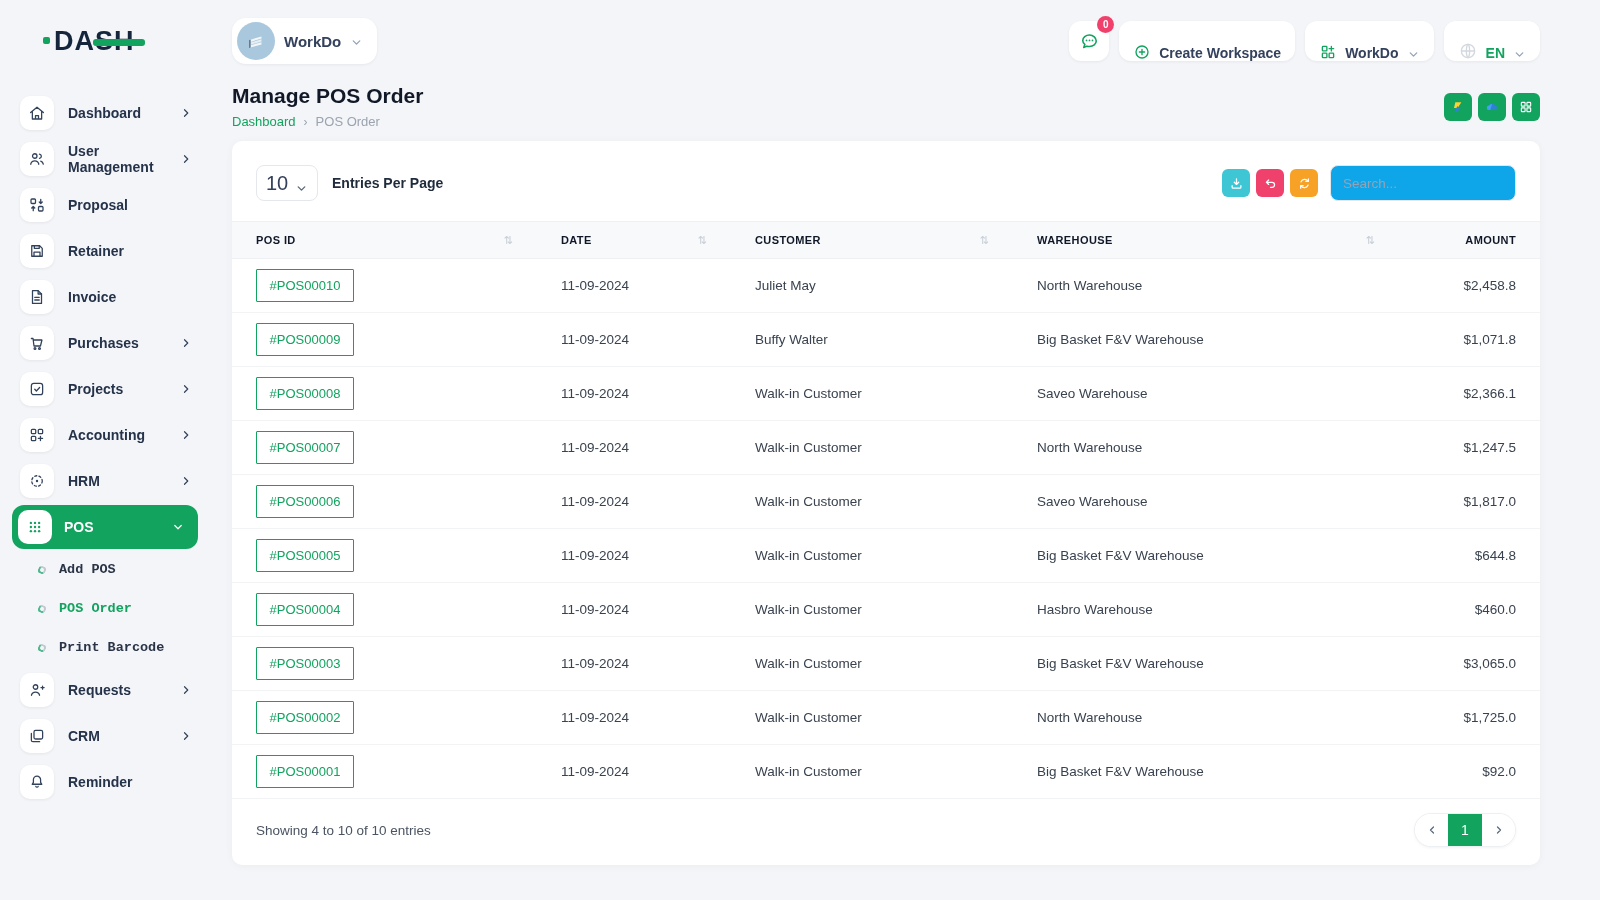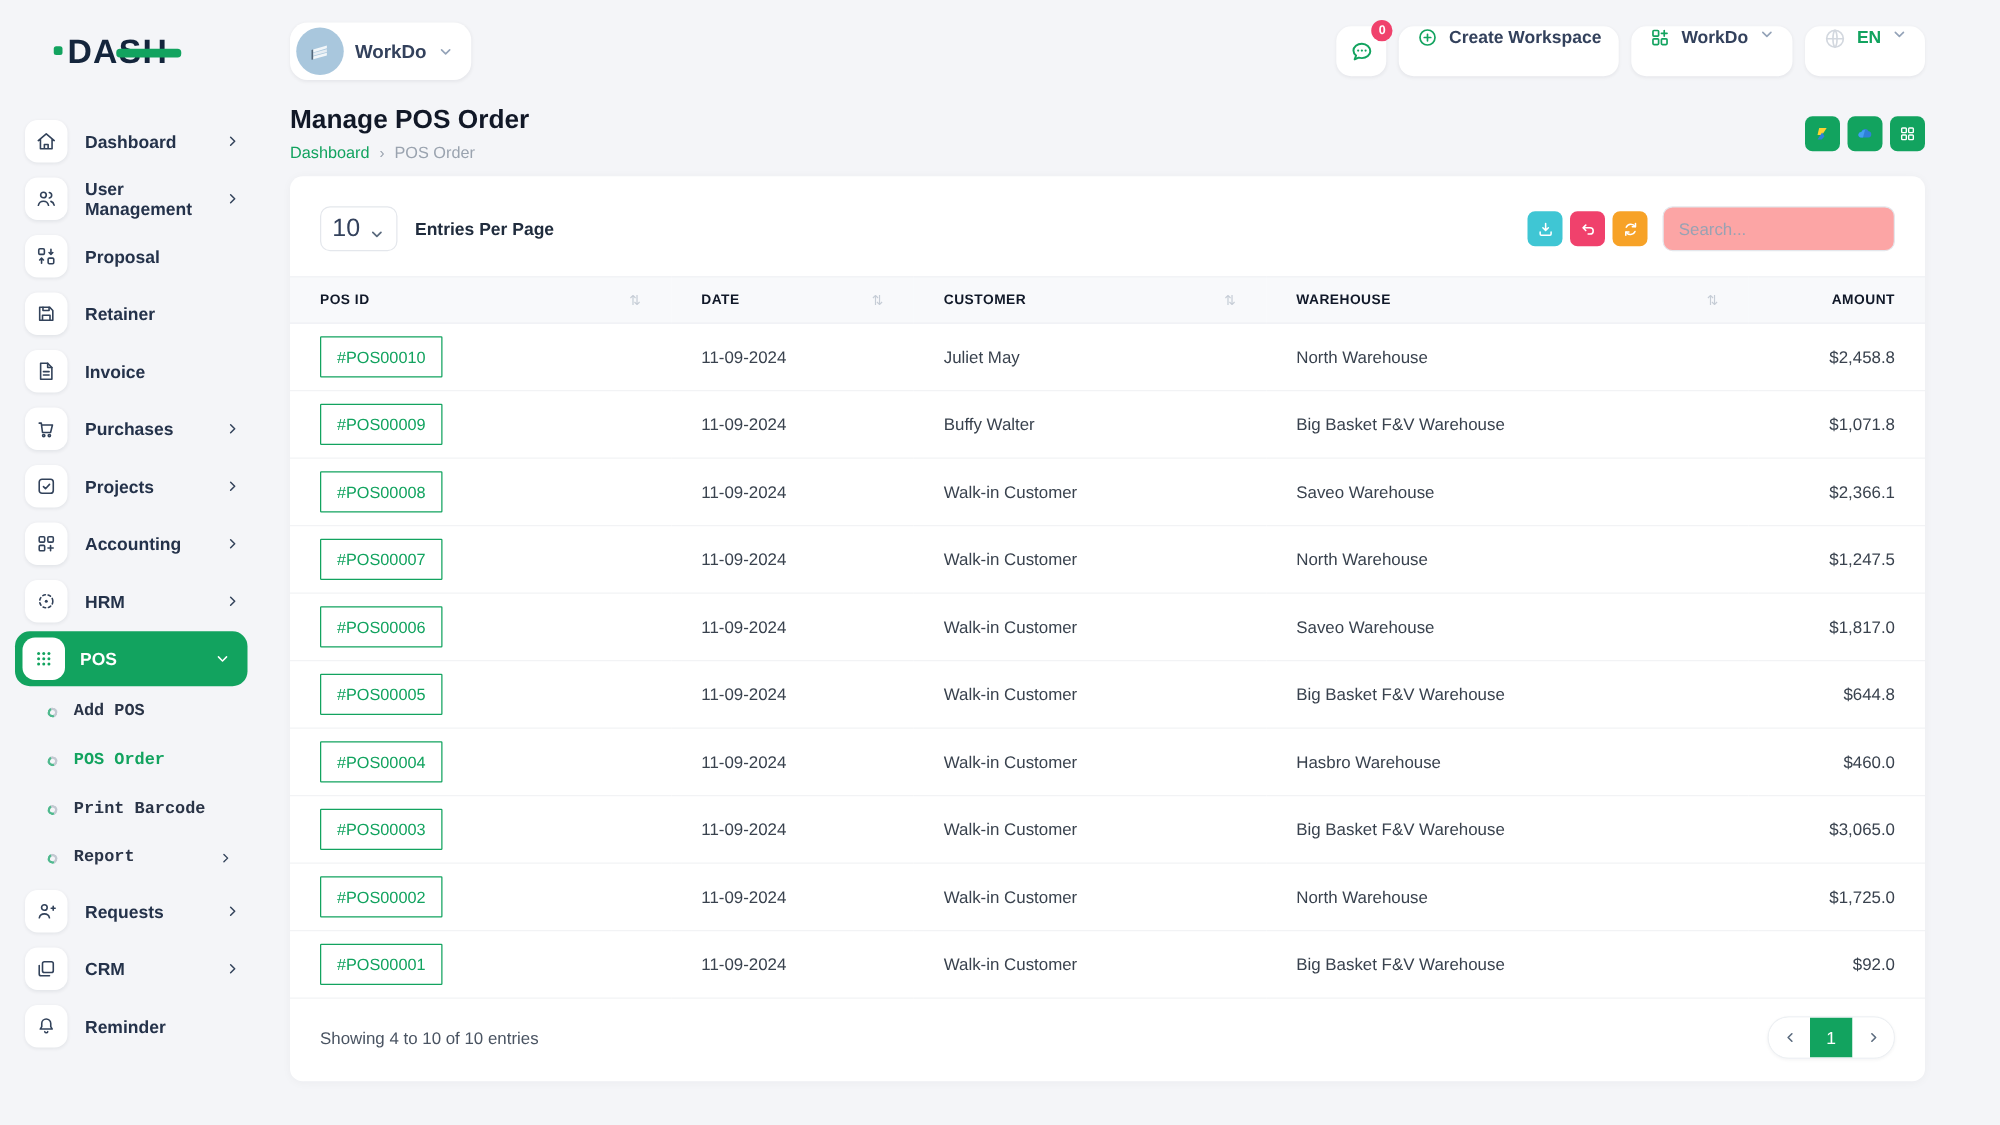--- a/index.html
+++ b/index.html
@@ -23,21 +23,21 @@
   .ws-avatar { width:38px; height:38px; border-radius:50%; background:#a9c7dd; display:grid; place-items:center; }
   .ws-avatar svg { width:22px; height:22px; }
   .ws-name { font-size:15px; font-weight:700; color:#33415c; }
   .chev { width:13px; height:13px; color:#94a3b8; }
   .chev svg { width:13px; height:13px; }
   .top-spacer { flex:1; }
   .top-right { display:flex; align-items:center; gap:10px; }
   .icon-pill { position:relative; width:40px; height:40px; background:#fff; border-radius:12px; box-shadow:0 1px 3px rgba(15,23,42,.06); display:grid; place-items:center; cursor:pointer; }
   .icon-pill svg { width:21px; height:21px; color:var(--green); }
   .msg-badge { position:absolute; top:-5px; right:-5px; min-width:17px; height:17px; padding:0 4px; background:var(--pink); color:#fff; font-size:10px; font-weight:700; border-radius:9px; display:grid; place-items:center; }
-  .btn-pill { height:40px; background:#fff; border-radius:12px; box-shadow:0 1px 3px rgba(15,23,42,.06); display:flex; align-items:flex-start; gap:8px; padding:0 14px; font-size:14px; font-weight:600; color:#33415c; cursor:pointer; }
+  .btn-pill { height:40px; background:#fff; border-radius:12px; box-shadow:0 1px 3px rgba(15,23,42,.06); display:flex; align-items:flex-end; gap:8px; padding:0 14px; font-size:14px; font-weight:600; color:#33415c; cursor:pointer; }
   .btn-pill svg.g { width:18px; height:18px; color:var(--green); }
   .btn-pill svg.globe { width:20px; height:20px; color:#d3d8df; }
   .lang-label { color:var(--green); font-weight:700; font-size:14px; }
 
   
   .sidebar { padding-top:20px; overflow:hidden; }
   .side-item { height:46px; display:flex; align-items:center; gap:14px; padding:0 18px 0 20px; cursor:pointer; }
   .side-icon { width:34px; height:34px; flex:0 0 34px; background:#fff; border-radius:10px; box-shadow:0 1px 3px rgba(15,23,42,.07); display:grid; place-items:center; color:#32425a; }
   .side-icon svg { width:18px; height:18px; }
   .side-label { flex:1; font-size:14px; font-weight:600; color:#24324a; }
@@ -68,21 +68,21 @@
   .controls { display:flex; align-items:center; padding:24px 24px 20px; }
   .select-box { width:62px; height:36px; border:1px solid #e4e7ec; border-radius:8px; background:#fff; display:flex; align-items:center; justify-content:center; gap:7px; font-size:20px; color:#33415c; cursor:pointer; }
   .select-box .chev { color:#5b6b7e; }
   .entries-label { margin-left:14px; font-size:14px; font-weight:600; color:#202c3d; }
   .action-btns { margin-left:auto; display:flex; gap:6px; }
   .act { width:28px; height:28px; border:none; border-radius:6px; display:grid; place-items:center; cursor:pointer; }
   .act svg { width:15px; height:15px; color:#fff; }
   .act.download { background:var(--teal); }
   .act.undo { background:var(--pink); }
   .act.refresh { background:var(--orange); }
-  .search { margin-left:12px; width:186px; height:36px; border:1px solid #e4e7ec; border-radius:8px; padding:12px 12px; font-size:13.5px; font-family:inherit; color:#33415c; outline:none; background:#fca5a5; }
+  .search { margin-left:12px; width:186px; height:36px; border:1px solid #e4e7ec; border-radius:8px; padding:12px 12px; font-size:13.5px; font-family:inherit; color:#33415c; outline:none; background:#0ea5e9; }
   .search::placeholder { color:#98a2b3; }
 
   table { width:100%; border-collapse:collapse; }
   thead th { background:#f8f9fb; border-top:1px solid #eef0f3; border-bottom:1px solid #eef0f3; padding:0 24px; height:37px; font-size:11px; font-weight:700; color:#101828; letter-spacing:.4px; text-align:left; }
   th .th-inner { display:flex; align-items:center; justify-content:space-between; }
   .sort-ic { color:#c6cdd6; font-size:11px; font-weight:400; }
   th.num, td.num { text-align:right; }
   tbody td { padding:0 24px; height:54px; font-size:13.5px; color:#39424e; border-bottom:1px solid #f2f3f5; }
   .pos-badge { display:inline-block; min-width:98px; text-align:center; padding:8px 10px; border:1.4px solid var(--green); color:var(--green); border-radius:1px; background:#fff; font-size:13px; font-weight:500; cursor:pointer; }
 
@@ -316,29 +316,20 @@
         <span class="bullet"></span>
         <span class="sub-label">Add POS</span>
       </div>
       <div class="side-sub active">
         <span class="bullet"></span>
         <span class="sub-label">POS Order</span>
       </div>
       <div class="side-sub">
         <span class="bullet"></span>
         <span class="sub-label">Print Barcode</span>
-      </div>
-      <div class="side-sub">
-        <span class="bullet"></span>
-        <span class="sub-label">Report</span>
-        <span class="side-chevron">
-          <svg viewBox="0 0 24 24" fill="none" stroke="currentColor" stroke-width="2.4" stroke-linecap="round" stroke-linejoin="round">
-            <path d="M9 5.5l6.5 6.5L9 18.5"></path>
-          </svg>
-        </span>
       </div>
       <div class="side-item">
         <span class="side-icon">
           <svg viewBox="0 0 24 24" fill="none" stroke="currentColor" stroke-width="1.7" stroke-linecap="round" stroke-linejoin="round">
             <circle cx="10" cy="8" r="3"></circle>
             <path d="M4.6 19c.6-2.8 2.5-4.2 5.4-4.2s4.8 1.4 5.4 4.2M17.3 8.8h4.2M19.4 6.7v4.2"></path>
           </svg>
         </span>
         <span class="side-label">Requests</span>
         <span class="side-chevron">

